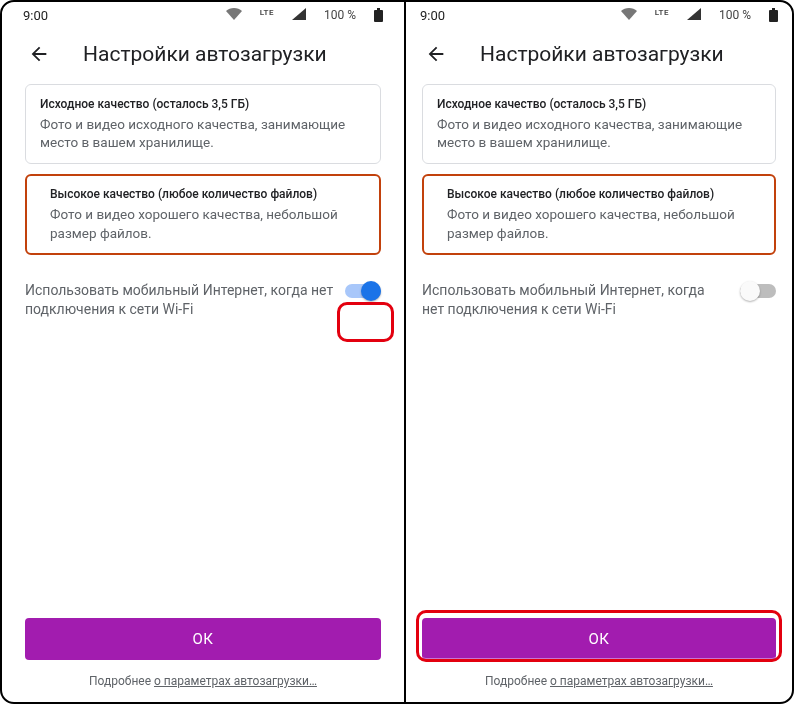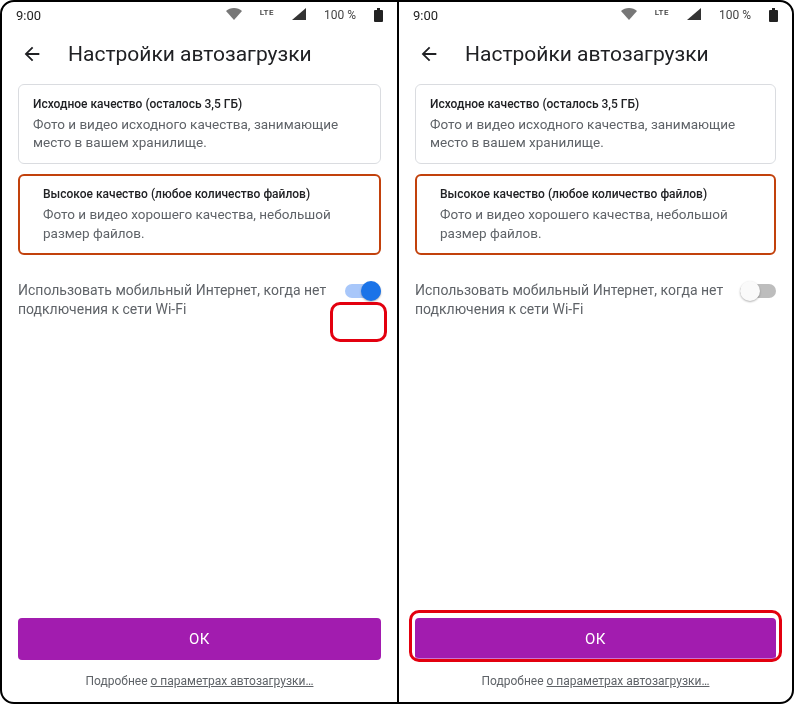--- a/index.html
+++ b/index.html
@@ -18,41 +18,42 @@
     border-radius: 14px;
     overflow: hidden;
     background: #fff;
   }
   .screen {
     width: 50%;
     height: 100%;
     display: flex;
     flex-direction: column;
     position: relative;
+    margin-left: 7px;
   }
   .screen + .screen { border-left: 2px solid #000; }
 
   .status-bar {
     height: 26px;
     display: flex;
     align-items: center;
     padding: 0 14px;
     font-size: 13px;
     color: #222;
   }
   .status-left { flex: 1; }
   .status-right { display: flex; align-items: flex-start; gap: 18px; font-size: 12px; color:#444; }
   .status-icons { display:flex; align-items:center; gap:4px; }
   .status-icons svg { display:block; }
 
   .header {
     display: flex;
     align-items: center;
     padding: 14px 18px 18px 18px;
-    gap: 24px;
+    gap: 32px;
   }
   .back-btn {
     width: 24px; height: 24px;
     display: flex; align-items: center; justify-content: center;
     cursor: pointer;
   }
   .title { font-size: 21px; color: #202124; font-weight: 400; }
 
   .content { padding: 0 16px; flex: 1; display: flex; flex-direction: column; }
 

